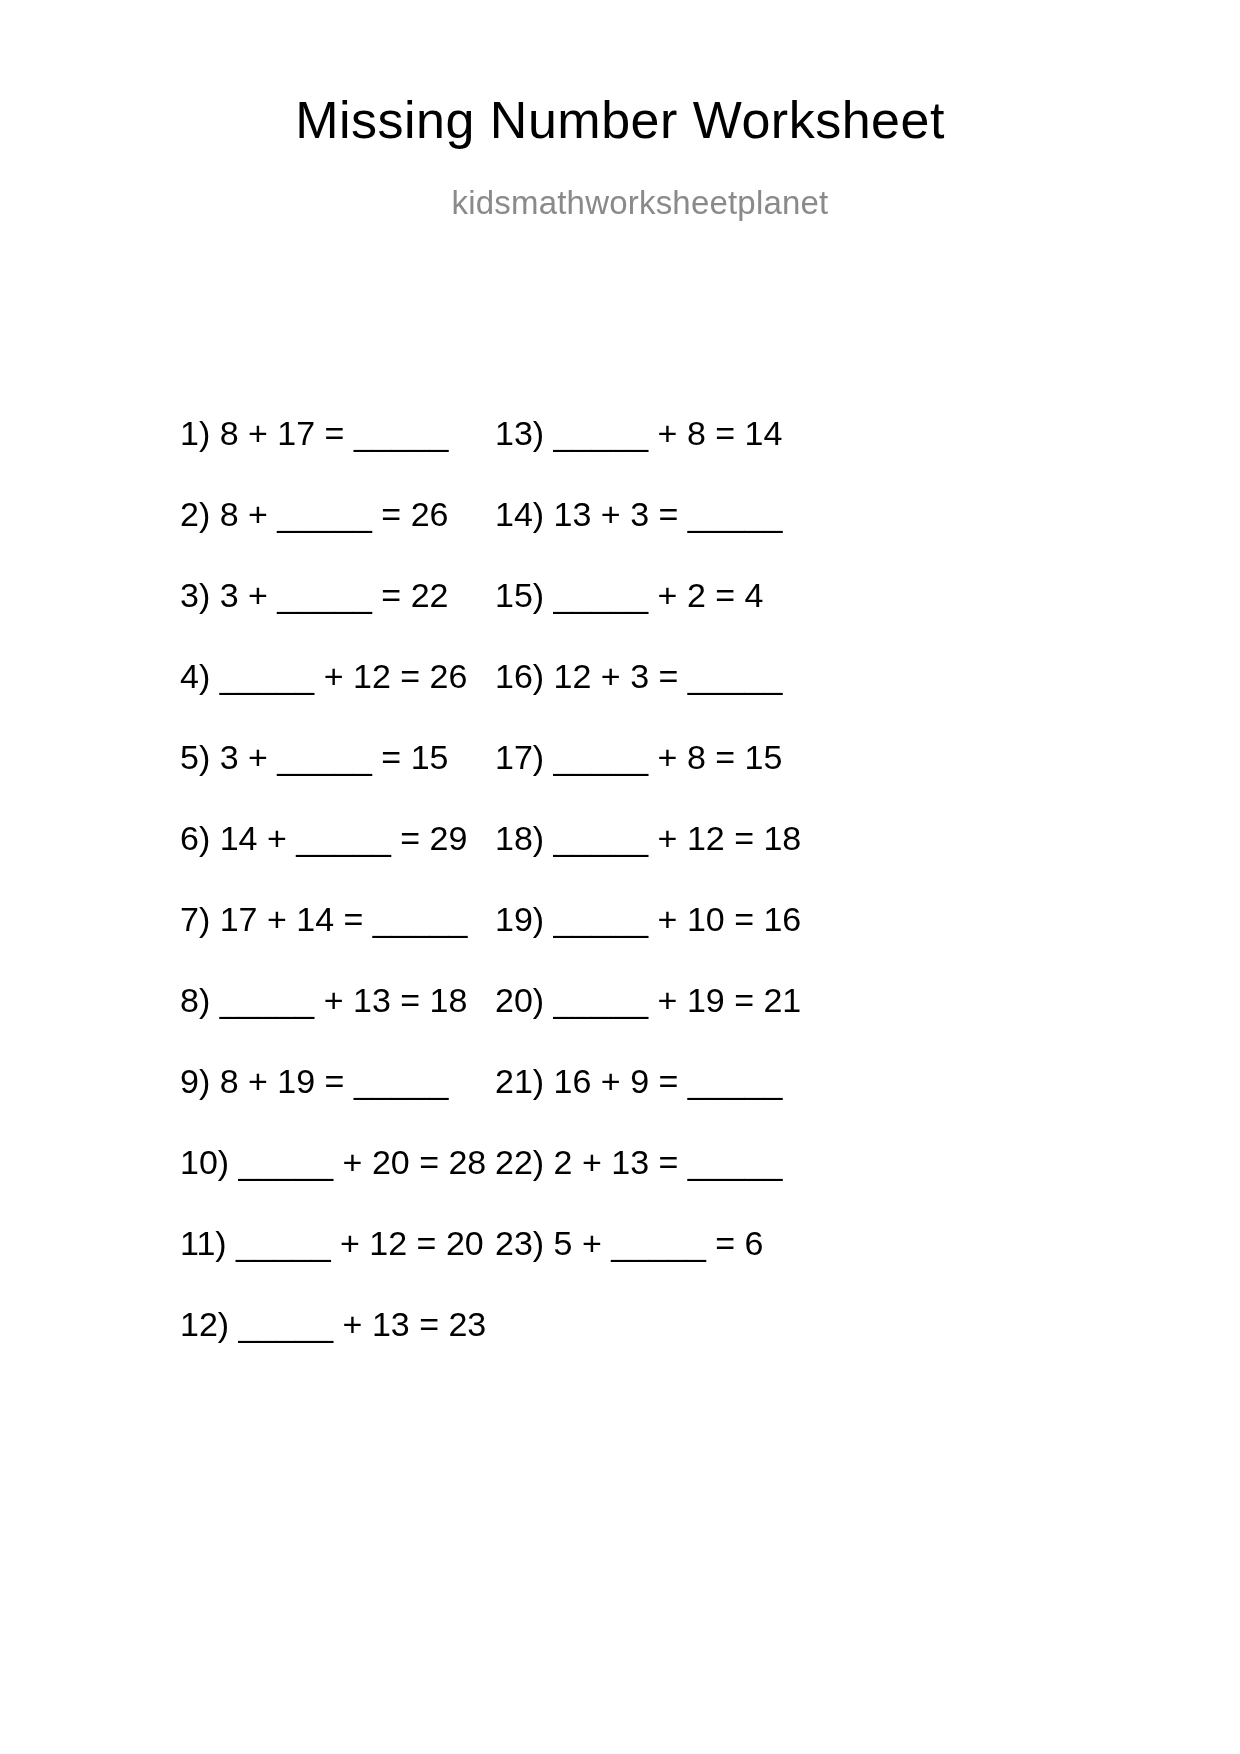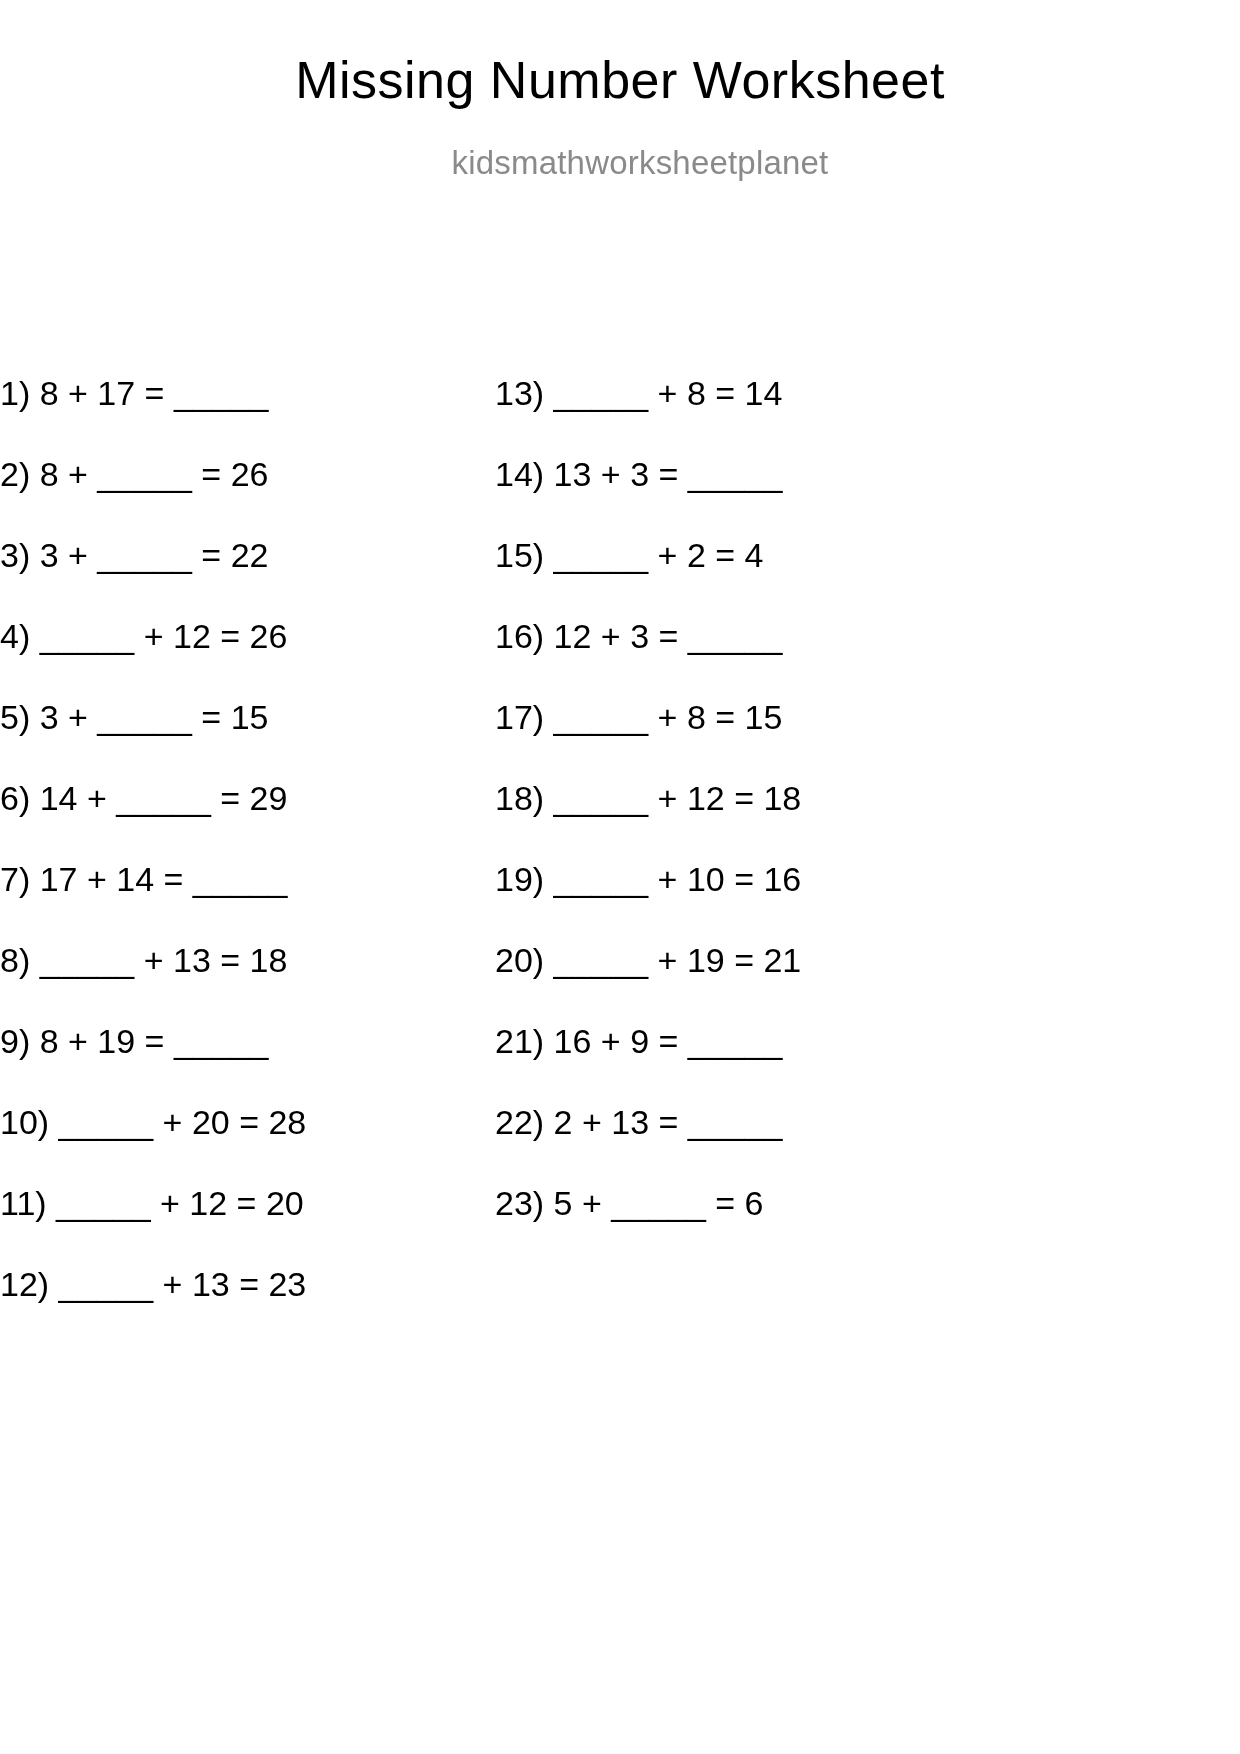--- a/index.html
+++ b/index.html
@@ -18,21 +18,21 @@
     position: relative;
     width: 1240px;
     height: 1754px;
     box-sizing: border-box;
   }
   .title {
     text-align: center;
     font-size: 52px;
     font-weight: 400;
     letter-spacing: 0.5px;
-    margin-top: 52px;
+    margin-top: 92px;
     line-height: 1.1;
   }
   .subtitle {
     text-align: center;
     font-size: 33px;
     color: #8a8a8a;
     margin-top: 8px;
     letter-spacing: 0.2px;
     padding-left: 40px;
   }
@@ -42,20 +42,21 @@
     left: 0;
     width: 1240px;
     display: flex;
     flex-direction: row;
   }
   .col {
     box-sizing: border-box;
   }
   .col-left {
     width: 450px;
+    padding-left: 180px;
   }
   .col-right {
     width: 560px;
     padding-left: 45px;
     text-align: right;
   }
   .problem {
     font-size: 34px;
     line-height: 1.0;
     height: 81px;

